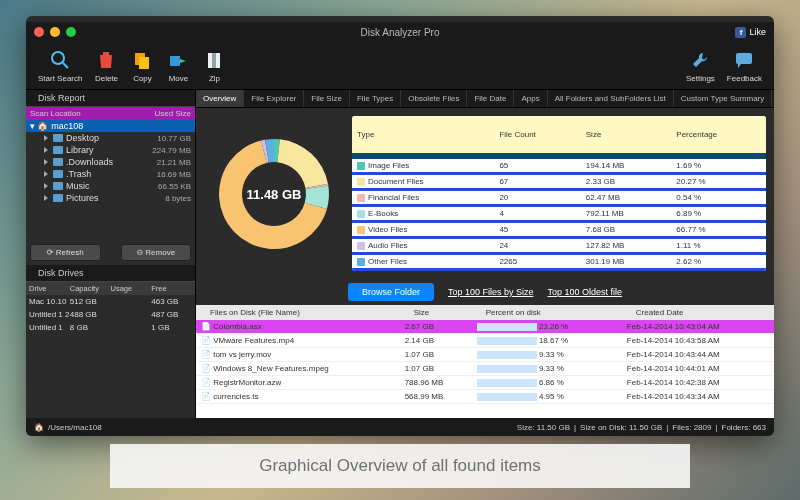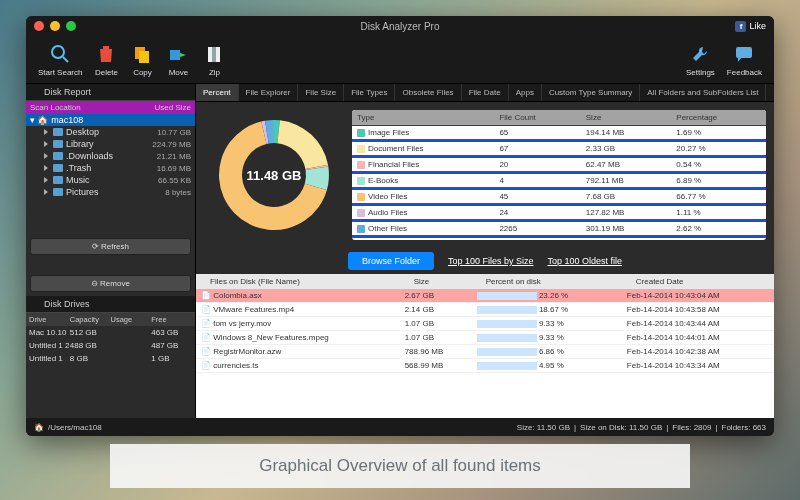--- a/index.html
+++ b/index.html
@@ -1,68 +1,68 @@
 <!DOCTYPE html>
 <html><head>
 <meta charset="utf-8">
 <style>
 * { margin:0; padding:0; box-sizing:border-box; font-family:-apple-system,"Helvetica Neue",Arial,sans-serif; }
 body { width:800px; height:500px; background:linear-gradient(135deg,#4a7a8a 0%,#8ba896 30%,#c9b88f 55%,#a8937e 75%,#5d6b6a 100%); position:relative; overflow:hidden; }
 .window { position:absolute; top:16px; left:26px; width:748px; height:420px; background:#2b2b2b; border-radius:6px; box-shadow:0 8px 30px rgba(0,0,0,.5); display:flex; flex-direction:column; overflow:hidden; }
-.titlebar { height:20px; background:#1a1a1a; display:flex; align-items:center; padding:0 8px; position:relative; }
+.titlebar { height:20px; background:#1a1a1a; display:flex; align-items:center; padding:0 8px; position:relative;margin-top:6px; }
 .traffic { display:flex; gap:6px; }
 .tl { width:10px; height:10px; border-radius:50%; }
 .tl.r{background:#ff5f57}.tl.y{background:#ffbd2e}.tl.g{background:#28ca42}
 .title { position:absolute; left:50%; transform:translateX(-50%); color:#bbb; font-size:10px; }
 .fblike { margin-left:auto; color:#fff; font-size:9px; display:flex; align-items:center; gap:3px; }
 .fb-badge { width:11px; height:11px; background:#3b5998; color:#fff; font-weight:bold; display:flex; align-items:center; justify-content:center; font-size:8px; border-radius:2px; }
 .toolbar { height:48px; background:#1a1a1a; display:flex; align-items:center; padding:0 6px; border-bottom:1px solid #000; }
 .tbtn { display:flex; flex-direction:column; align-items:center; gap:2px; padding:3px 6px; color:#ddd; font-size:8px; cursor:pointer; }
 .tbtn .ico { width:24px; height:24px; display:flex; align-items:center; justify-content:center; }
 .spacer { flex:1; }
 .body { flex:1; display:flex; overflow:hidden; }
 .sidebar { width:170px; background:#2b2b2b; display:flex; flex-direction:column; border-right:1px solid #000; }
-.panel-title { background:#1a1a1a; color:#ccc; font-size:9px; padding:3px 18px; border-bottom:1px solid #444; }
+.panel-title { background:#1a1a1a; color:#ccc; font-size:9px; padding:3px 12px; border-bottom:1px solid #444; }
 .tree-head { display:flex; background:#a21caf; color:#ccc; font-size:8px; padding:2px 4px; }
 .tree-head span:first-child{flex:1}
 .tree { flex:0 0 120px; overflow:auto; font-size:9px; color:#ddd; }
 .tree-row { display:flex; padding:1px 4px; align-items:center; }
 .tree-row .nm { flex:1; display:flex; align-items:center; gap:3px; }
 .tree-row .sz { color:#aaa; font-size:8px; }
 .root { background:#0a5fb0; color:#fff; padding:1px 4px; }
 .indent { padding-left:18px; }
 .fold-ico { width:10px; height:8px; background:#5a9fd4; border-radius:1px; display:inline-block; }
-.btnrow { display:flex; gap:20px; padding:4px;flex-direction:column; }
+.btnrow { display:flex; gap:20px; padding:4px; }
 .sbtn { flex:1; background:#4a4a4a; color:#ddd; font-size:8px; padding:3px; border:1px solid #222; border-radius:3px; text-align:center; cursor:pointer; }
 .drives { flex:1; overflow:auto; }
 .drv-head { display:flex; background:#3a3a3a; color:#ccc; font-size:7.5px; padding:2px 3px; }
 .drv-head span { flex:1; }
 .drv-row { display:flex; font-size:8px; color:#ddd; padding:2px 3px; align-items:center; }
 .drv-row span{flex:1}
 .bar { height:6px; background:#555; border-radius:2px; position:relative; margin:0 2px; }
 .bar-fill { height:100%; background:#0a84ff; border-radius:2px; }
 .main { flex:1; display:flex; flex-direction:column; background:#2b2b2b; overflow:hidden; }
 .tabs { display:flex; background:#1a1a1a; border-bottom:1px solid #000; }
 .tab { color:#bbb; font-size:8px; padding:4px 7px; cursor:pointer; border-right:1px solid #333; white-space:nowrap; }
 .tab.active { background:#3a3a3a; color:#fff; }
 .overview { display:flex; padding:8px; gap:8px; }
 .donut-area { width:140px; display:flex; align-items:center; justify-content:center; }
 .types { flex:1; background:#fff; border-radius:3px; overflow:hidden; }
 .types table { width:100%; border-collapse:collapse; font-size:8px; }
-.types th { background:#a3a3a3; text-align:left; padding:3px 5px; font-weight:normal; color:#333; border-bottom:1px solid #0c4a6e; }
+.types th { background:#fef9c3; text-align:left; padding:14px 5px; font-weight:normal; color:#333; border-bottom:6px solid #0c4a6e; }
 .types td { padding:2px 5px; border-bottom:3px solid #1d4ed8; color:#333; }
 .sw { width:8px; height:8px; display:inline-block; border-radius:1px; margin-right:3px; vertical-align:middle; }
 .actions { display:flex; gap:14px; padding:4px 12px; align-items:center; justify-content:center; }
 .browse { background:#0a84ff; color:#fff; padding:4px 14px; font-size:9px; border-radius:3px; cursor:pointer; }
 .link { color:#fff; font-size:9px; text-decoration:underline; cursor:pointer; }
 .files { flex:1; overflow:auto; background:#fff; }
 .files table { width:100%; border-collapse:collapse; font-size:8px; }
 .files th { background:#e8e8e8; text-align:left; padding:3px 14px; font-weight:normal; color:#333; position:sticky; top:0; }
 .files td { padding:2px 5px; border-bottom:1px solid #f0f0f0; color:#333; }
-.files tr.sel td { background:#fca5a5; }
+.files tr.sel td { background:#d946ef; }
 .pbar { height:8px; background:#cde4ff; position:relative; display:inline-block; width:60px; vertical-align:middle; }
 .pbar-f { height:100%; background:#4a9eff; }
 .statusbar { height:18px; background:#1a1a1a; color:#ccc; font-size:8px; display:flex; align-items:center; padding:0 8px; gap:4px; }
 .statusbar .sp{flex:1}
 .caption { position:absolute; bottom:12px; left:110px; width:580px; background:rgba(245,245,245,.92); padding:12px; text-align:center; color:#6a7278; font-size:17px; font-weight:300; }
 svg { display:block; }
 .tri { display:inline-block; width:0; height:0; border-top:3px solid transparent; border-bottom:3px solid transparent; border-left:4px solid #aaa; margin-right:2px; }
 </style>
 </head>
 <body>
@@ -212,29 +212,29 @@
             <span>Untitled 1</span>
             <span>8 GB</span>
             <span><span class="bar"><span class="bar-fill" style="width:85%"></span></span></span>
             <span>1 GB</span>
           </div>
         </div>
     </div>
 
     <div class="main">
       <div class="tabs" id="tabs">
-          <div class="tab active">Percent</div>
+          <div class="tab active">Overview</div>
           <div class="tab">File Explorer</div>
           <div class="tab">File Size</div>
           <div class="tab">File Types</div>
           <div class="tab">Obsolete Files</div>
           <div class="tab">File Date</div>
           <div class="tab">Apps</div>
+          <div class="tab">All Folders and SubFolders List</div>
           <div class="tab">Custom Type Summary</div>
-          <div class="tab">All Folders and SubFolders List</div>
         </div>
       <div class="overview">
         <div class="donut-area">
           <svg width="130" height="130" viewBox="0 0 130 130" id="donut">
               <path d="M65 10A55 55 0 0 1 70.83564681484339 10.310465112122152L68.39528541954525 33.18063424705289A32 32 0 0 0 65 33Z" fill="#48c9b0"></path>
               <path d="M70.83564681484339 10.310465112122152A55 55 0 0 1 119.01552965940031 54.64033998557652L96.42721725637837 58.97256144615361A32 32 0 0 0 68.39528541954525 33.18063424705289Z" fill="#f9e79f"></path>
               <path d="M119.01552965940031 54.64033998557652A55 55 0 0 1 119.33618745001118 56.48068468729744L96.6137817890974 60.0433074544276A32 32 0 0 0 96.42721725637837 58.97256144615361Z" fill="#f5b7b1"></path>
               <path d="M119.33618745001118 56.48068468729744A55 55 0 0 1 117.8903742009677 80.08669337136575L95.77258135329029 73.77771250697644A32 32 0 0 0 96.6137817890974 60.0433074544276Z" fill="#a3e4d7"></path>
               <path d="M117.8903742009677 80.08669337136575A55 55 0 1 1 52.21391439740592 11.506860113065557L57.56082292212708 33.87671861123815A32 32 0 1 0 95.77258135329029 73.77771250697644Z" fill="#f8c471"></path>
               <path d="M52.21391439740592 11.506860113065557A55 55 0 0 1 55.97693265422467 10.745191405059742L59.75021536245799 33.43356590839839A32 32 0 0 0 57.56082292212708 33.87671861123815Z" fill="#d7bde2"></path>

